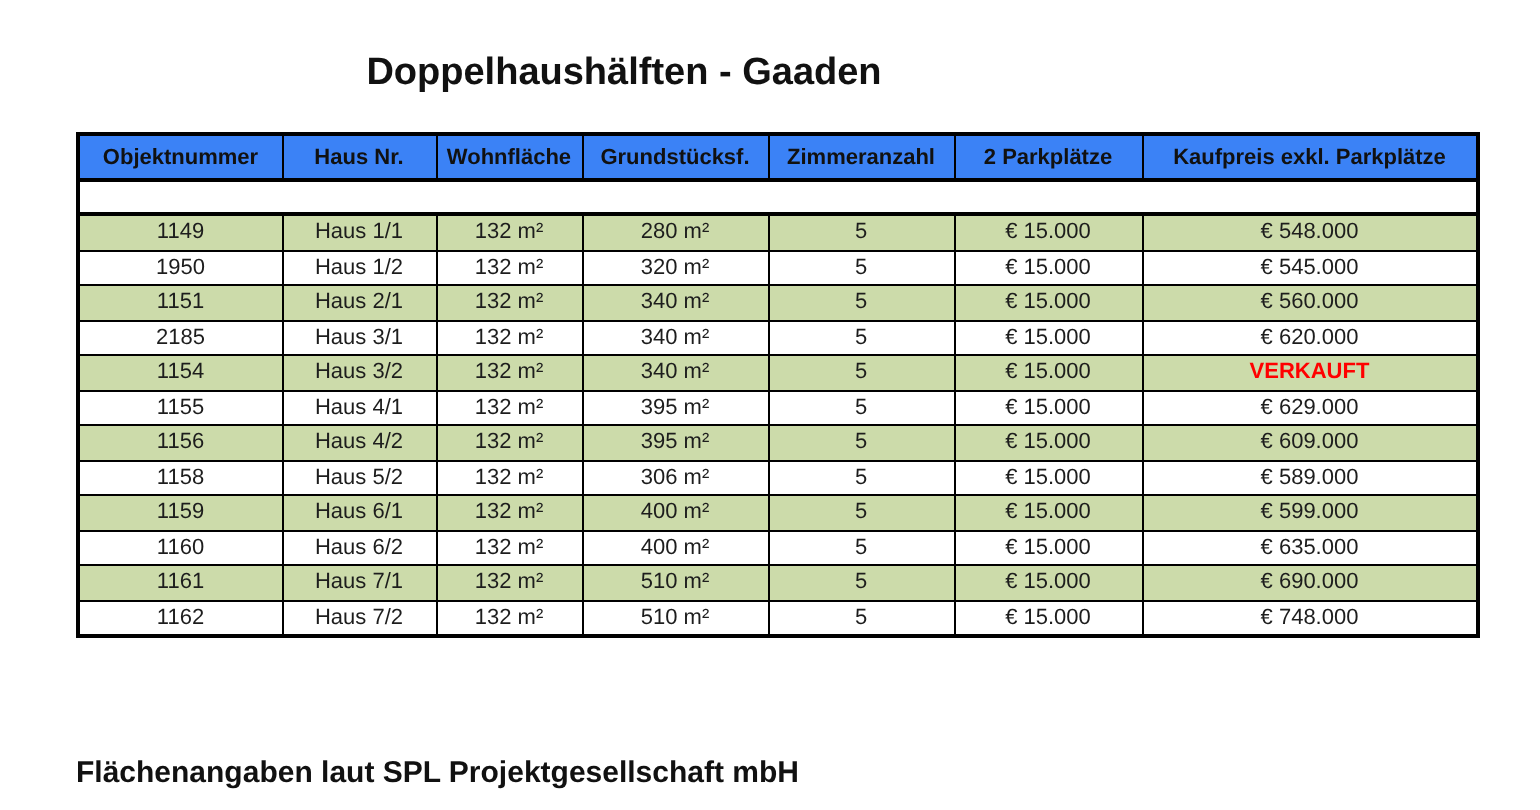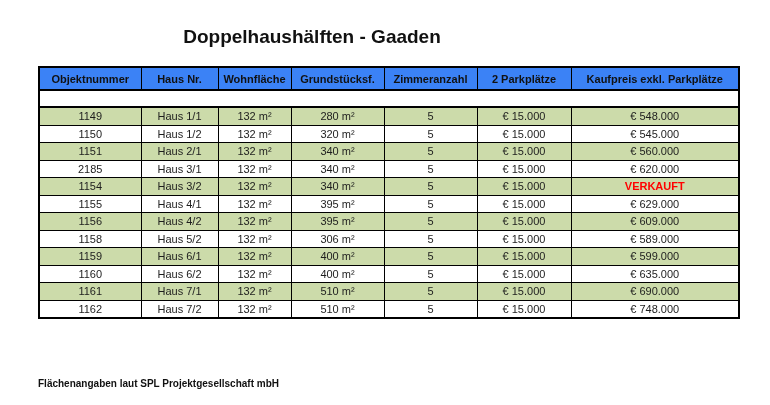--- a/index.html
+++ b/index.html
@@ -36,21 +36,21 @@
   table.listings td { height: 16.5px; background: #ffffff; }
   tr.spacer td {
     height: 15px; background: #ffffff;
     border-bottom: 2px solid #000000;
   }
   tbody.rows tr:nth-child(even) td { background: #ccdbaa; }
   td.sold { color: #ff0000; font-weight: bold; margin-left: 36px; }
 
   .footer {
     position: absolute; top: 378px; left: 38px;
-    font-size: 10px; font-weight: bold; color: #111111;
+    font-size: 15px; font-weight: bold; color: #111111;
   }
 </style>
 </head>
 <body>
 
 <div class="page">
 
   <div class="title">Doppelhaushälften - Gaaden</div>
 
   <table class="listings">
@@ -81,21 +81,21 @@
       <tr>
         <td>1149</td>
         <td>Haus 1/1</td>
         <td>132 m²</td>
         <td>280 m²</td>
         <td>5</td>
         <td>€ 15.000</td>
         <td>€ 548.000</td>
       </tr>
       <tr>
-        <td>1150</td>
+        <td>1950</td>
         <td>Haus 1/2</td>
         <td>132 m²</td>
         <td>320 m²</td>
         <td>5</td>
         <td>€ 15.000</td>
         <td>€ 545.000</td>
       </tr>
       <tr>
         <td>1151</td>
         <td>Haus 2/1</td>

